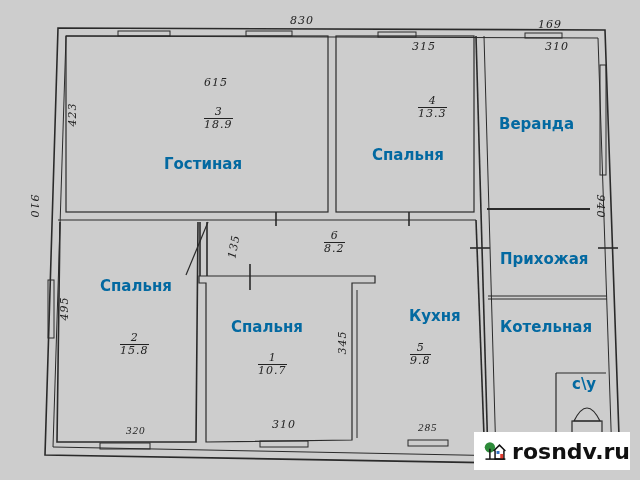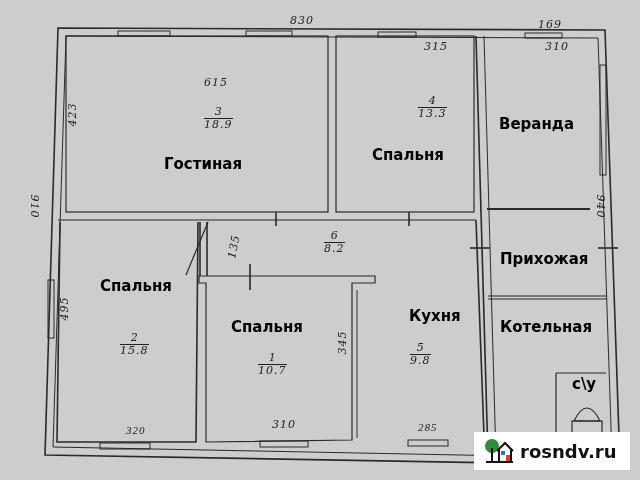--- a/index.html
+++ b/index.html
@@ -1,25 +1,25 @@
 <!DOCTYPE html>
 <html><head>
 <meta charset="utf-8">
 <style>
   html, body { margin:0; padding:0; }
   body { width:640px; height:480px; background:#cdcdcd; position:relative; overflow:hidden; font-family:"DejaVu Sans", sans-serif; }
   .plan { position:absolute; left:0; top:0; width:640px; height:480px; }
-  .label { position:absolute; font-family:"DejaVu Sans", sans-serif; font-weight:bold; font-size:15px; color:#000000; white-space:nowrap; }
+  .label { position:absolute; font-family:"DejaVu Sans", sans-serif; font-weight:bold; font-size:15px; color:#0369a1; white-space:nowrap; }
   .hand { position:absolute; font-family:"DejaVu Serif", serif; font-style:italic; font-size:11px; color:#222; white-space:nowrap; letter-spacing:1px; }
   .frac { position:absolute; text-align:center; font-family:"DejaVu Serif", serif; font-style:italic; color:#222; font-size:11px; line-height:12px; }
   .frac .num { display:block; border-bottom:1px solid #222; padding:0 4px; }
   .frac .den { display:block; letter-spacing:1px; }
   .rot { transform-origin:center; }
   .logo { position:absolute; left:474px; top:432px; width:156px; height:38px; background:#fff; display:flex; align-items:center; padding-left:10px; box-sizing:border-box; }
-  .logo-text { font-family:"DejaVu Sans", sans-serif; font-weight:bold; font-size:18px; color:#111; margin-left:6px; }
+  .logo-text { font-family:"DejaVu Sans", sans-serif; font-weight:bold; font-size:22px; color:#111; margin-left:6px; }
 </style>
 </head>
 <body>
 
 <svg class="plan" viewBox="0 0 640 480" xmlns="http://www.w3.org/2000/svg">
   <g stroke="#2a2a2a" stroke-width="1.6" fill="none">
 
     <path d="M58 28 L605 30 L620 465 L45 455 Z"></path>
     <path d="M66 36 L598 38 L612 458 L53 447 Z" stroke-width="1"></path>
 
@@ -81,21 +81,21 @@
 <div class="hand rot" style="left:588px;top:200px;transform:rotate(90deg);">940</div>
 
 <div class="hand" style="left:204px;top:40px;margin-top:36px;">615</div>
 <div class="hand rot" style="left:60px;top:108px;transform:rotate(-90deg);">423</div>
 <div class="frac" style="left:204px;top:106px;">
   <span class="num">3</span>
   <span class="den">18.9</span>
 </div>
 <div class="label" style="left:164px;top:155px;">Гостиная</div>
 
-<div class="hand" style="left:424px;top:40px;">315</div>
+<div class="hand" style="left:412px;top:40px;">315</div>
 <div class="frac" style="left:418px;top:95px;">
   <span class="num">4</span>
   <span class="den">13.3</span>
 </div>
 <div class="label" style="left:372px;top:146px;">Спальня</div>
 
 <div class="hand" style="left:545px;top:40px;">310</div>
 <div class="label" style="left:499px;top:115px;">Веранда</div>
 
 <div class="hand rot" style="left:222px;top:240px;transform:rotate(-80deg);">135</div>

